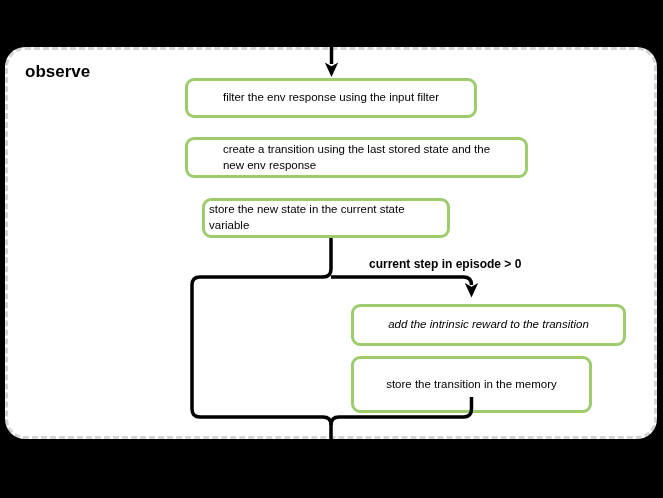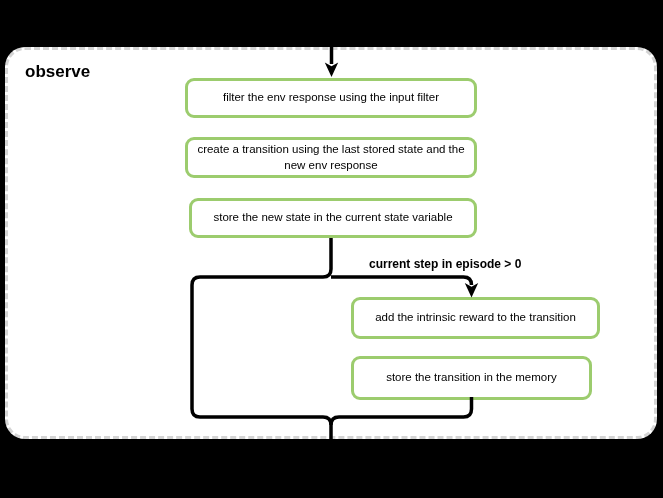--- a/index.html
+++ b/index.html
@@ -39,32 +39,32 @@
   }
   .node{
     position:absolute;
     box-sizing:border-box;
     background:var(--node-fill);
     border:3px solid var(--node-border);
     border-radius:9px;
     display:flex;
     align-items:center;
     justify-content:center;
-    text-align:center;
+    text-align:left;
     font-size:11.5px;
     line-height:1.35;
     white-space:pre-line;
     padding:2px 4px;
     z-index:2;
   }
   .node-1{left:185px;top:78px;width:292px;height:40px;}
-  .node-2{left:185px;top:137px;width:292px;height:41px;}
-  .node-3{left:189px;top:198px;width:288px;height:40px;}
-  .node-4{left:351px;top:297px;width:249px;height:42px;}
-  .node-5{left:351px;top:356px;width:241px;height:44px;}
+  .node-2{left:185px;top:137px;width:343px;height:41px;}
+  .node-3{left:202px;top:198px;width:248px;height:40px;}
+  .node-4{left:351px;top:304px;width:275px;height:42px;font-style:italic;}
+  .node-5{left:351px;top:356px;width:241px;height:57px;}
   .edges{
     position:absolute;
     left:0;top:0;
     width:663px;height:498px;
     z-index:3;
     pointer-events:none;
   }
   .edge-line{
     fill:none;
     stroke:var(--edge);

